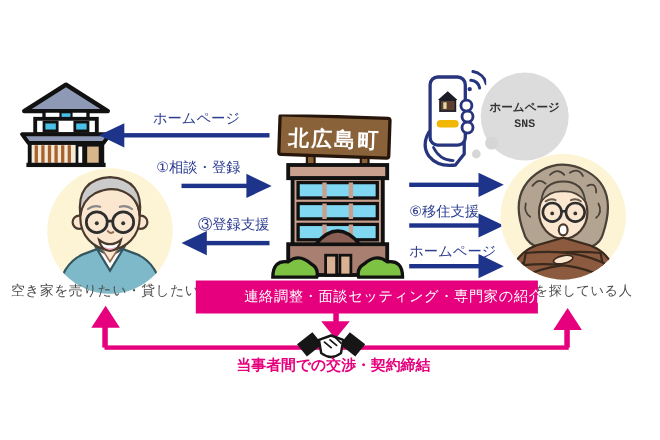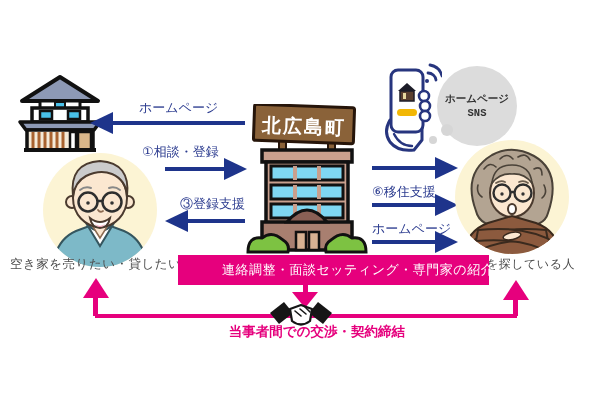--- a/index.html
+++ b/index.html
@@ -13,21 +13,21 @@
   .nhead-right{position:absolute;width:0;height:0;border-top:11px solid transparent;border-bottom:11px solid transparent;border-left:23px solid #1e348b;}
   .nlabel{position:absolute;color:#2b3b8f;font-size:13px;white-space:nowrap;}
 
   
   .pline{position:absolute;background:#e6007d;}
   .phead-up{position:absolute;width:0;height:0;border-left:13px solid transparent;border-right:13px solid transparent;border-bottom:20px solid #e6007d;}
   .phead-down{position:absolute;width:0;height:0;border-left:13px solid transparent;border-right:13px solid transparent;border-top:16px solid #e6007d;}
 
   .pinkbox{position:absolute;left:178px;top:255px;width:267px;height:30px;background:#e6007d;color:#ffffff;
            font-size:13px;line-height:30px;text-align:center;letter-spacing:0.5px;white-space:nowrap;padding-left:44px;}
-  .negotiation{position:absolute;left:215px;top:323px;width:190px;text-align:right;color:#e6007d;
+  .negotiation{position:absolute;left:215px;top:323px;width:190px;text-align:left;color:#e6007d;
                font-weight:bold;font-size:13.5px;white-space:nowrap;}
 
   .person-label{position:absolute;color:#4d4d4d;font-size:12.5px;text-align:center;letter-spacing:0.5px;white-space:nowrap;}
 
   .bubble{position:absolute;left:437px;top:66px;width:80px;height:80px;border-radius:50%;background:#dcdcdc;
           display:flex;flex-direction:column;align-items:center;justify-content:center;font-family:Liberation Mono, monospace;}
   .bubble .t{color:#333;font-weight:bold;font-size:10.5px;line-height:1.35;text-align:center;white-space:nowrap;}
   .dot{position:absolute;border-radius:50%;background:#d6d6d6;}
 </style>
 </head>

